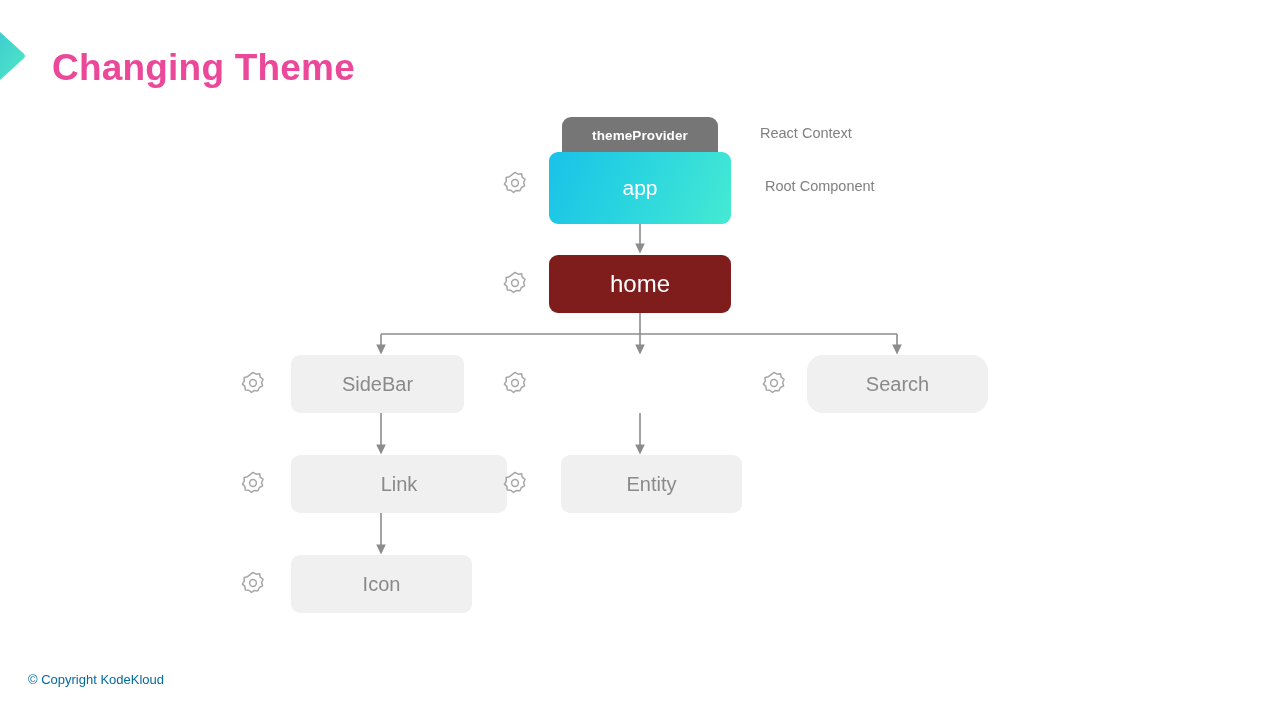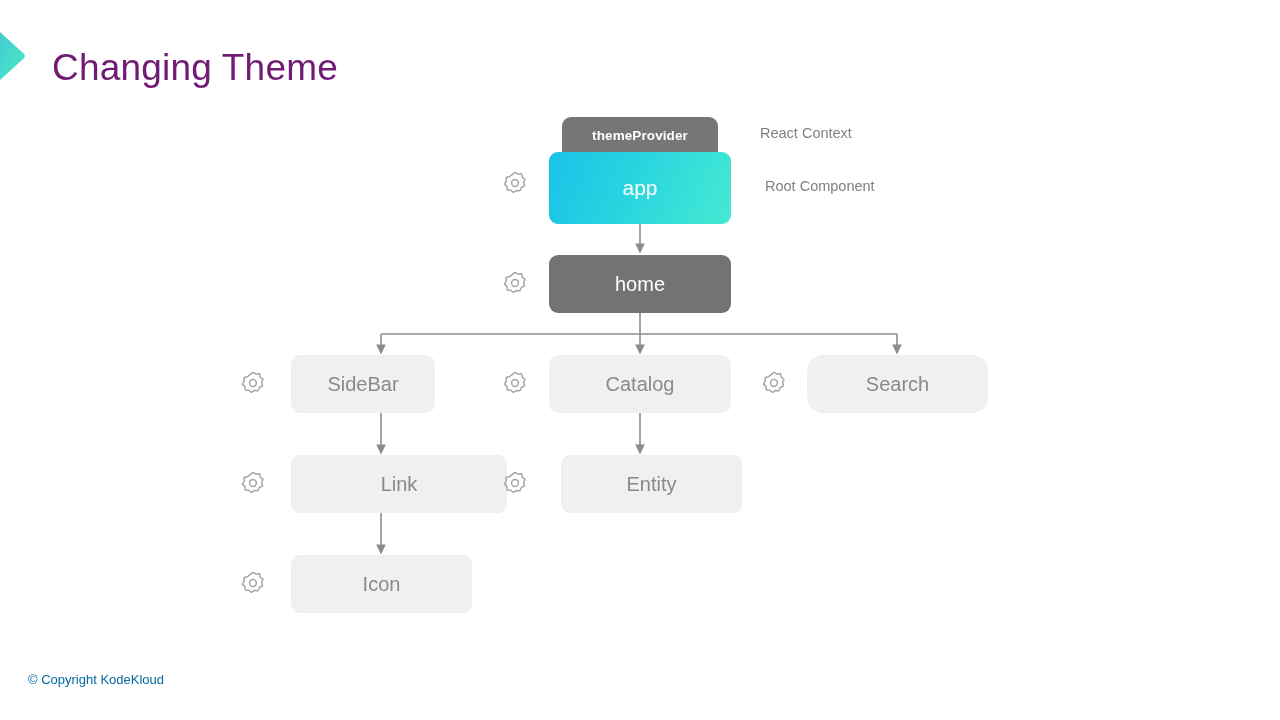--- a/index.html
+++ b/index.html
@@ -24,23 +24,23 @@
     width: 78px;
     height: 96px;
   }
 
   
   .slide-title {
     position: absolute;
     left: 52px;
     top: 44px;
     font-size: 37px;
-    font-weight: 400;
+    font-weight: 700;
     letter-spacing: 0.2px;
-    color: #701a75;
+    color: #ec4899;
     line-height: 48px;
     white-space: nowrap;
   }
 
   
   .diagram {
     position: absolute;
     left: 0;
     top: 0;
     width: 1280px;
@@ -75,23 +75,23 @@
     letter-spacing: 0.1px;
     padding-bottom: 4px;
   }
   .node.root {
     background: linear-gradient(112deg, #19c2e8 0%, #28d3e0 42%, #45ead2 100%);
     color: #ffffff;
     font-size: 21px;
     font-weight: 400;
   }
   .node.dark {
-    background: #737373;
+    background: #7f1d1d;
     color: #ffffff;
-    font-size: 20px;
+    font-size: 24px;
     font-weight: 400;
   }
   .node.light {
     background: #f0f0f0;
     color: #8a8a8a;
     font-size: 20px;
     font-weight: 400;
   }
 
   
@@ -169,27 +169,24 @@
   </div>
 
   <div class="node root" style="left:549px; top:152px; width:182px; height:72px;">
     <span>app</span>
   </div>
 
   <div class="node dark" style="left:549px; top:255px; width:182px; height:58px;">
     <span>home</span>
   </div>
 
-  <div class="node light" style="left:291px; top:355px; width:144px; height:58px;">
+  <div class="node light" style="left:291px; top:355px; width:173px; height:58px;">
     <span>SideBar</span>
   </div>
 
-  <div class="node light" style="left:549px; top:355px; width:182px; height:58px;">
-    <span>Catalog</span>
-  </div>
 
   <div class="node light" style="left:807px; top:355px; width:181px; height:58px;border-radius:16px;">
     <span>Search</span>
   </div>
 
   <div class="node light" style="left:291px; top:455px; width:216px; height:58px;">
     <span>Link</span>
   </div>
 
   <div class="node light" style="left:561px; top:455px; width:181px; height:58px;">

